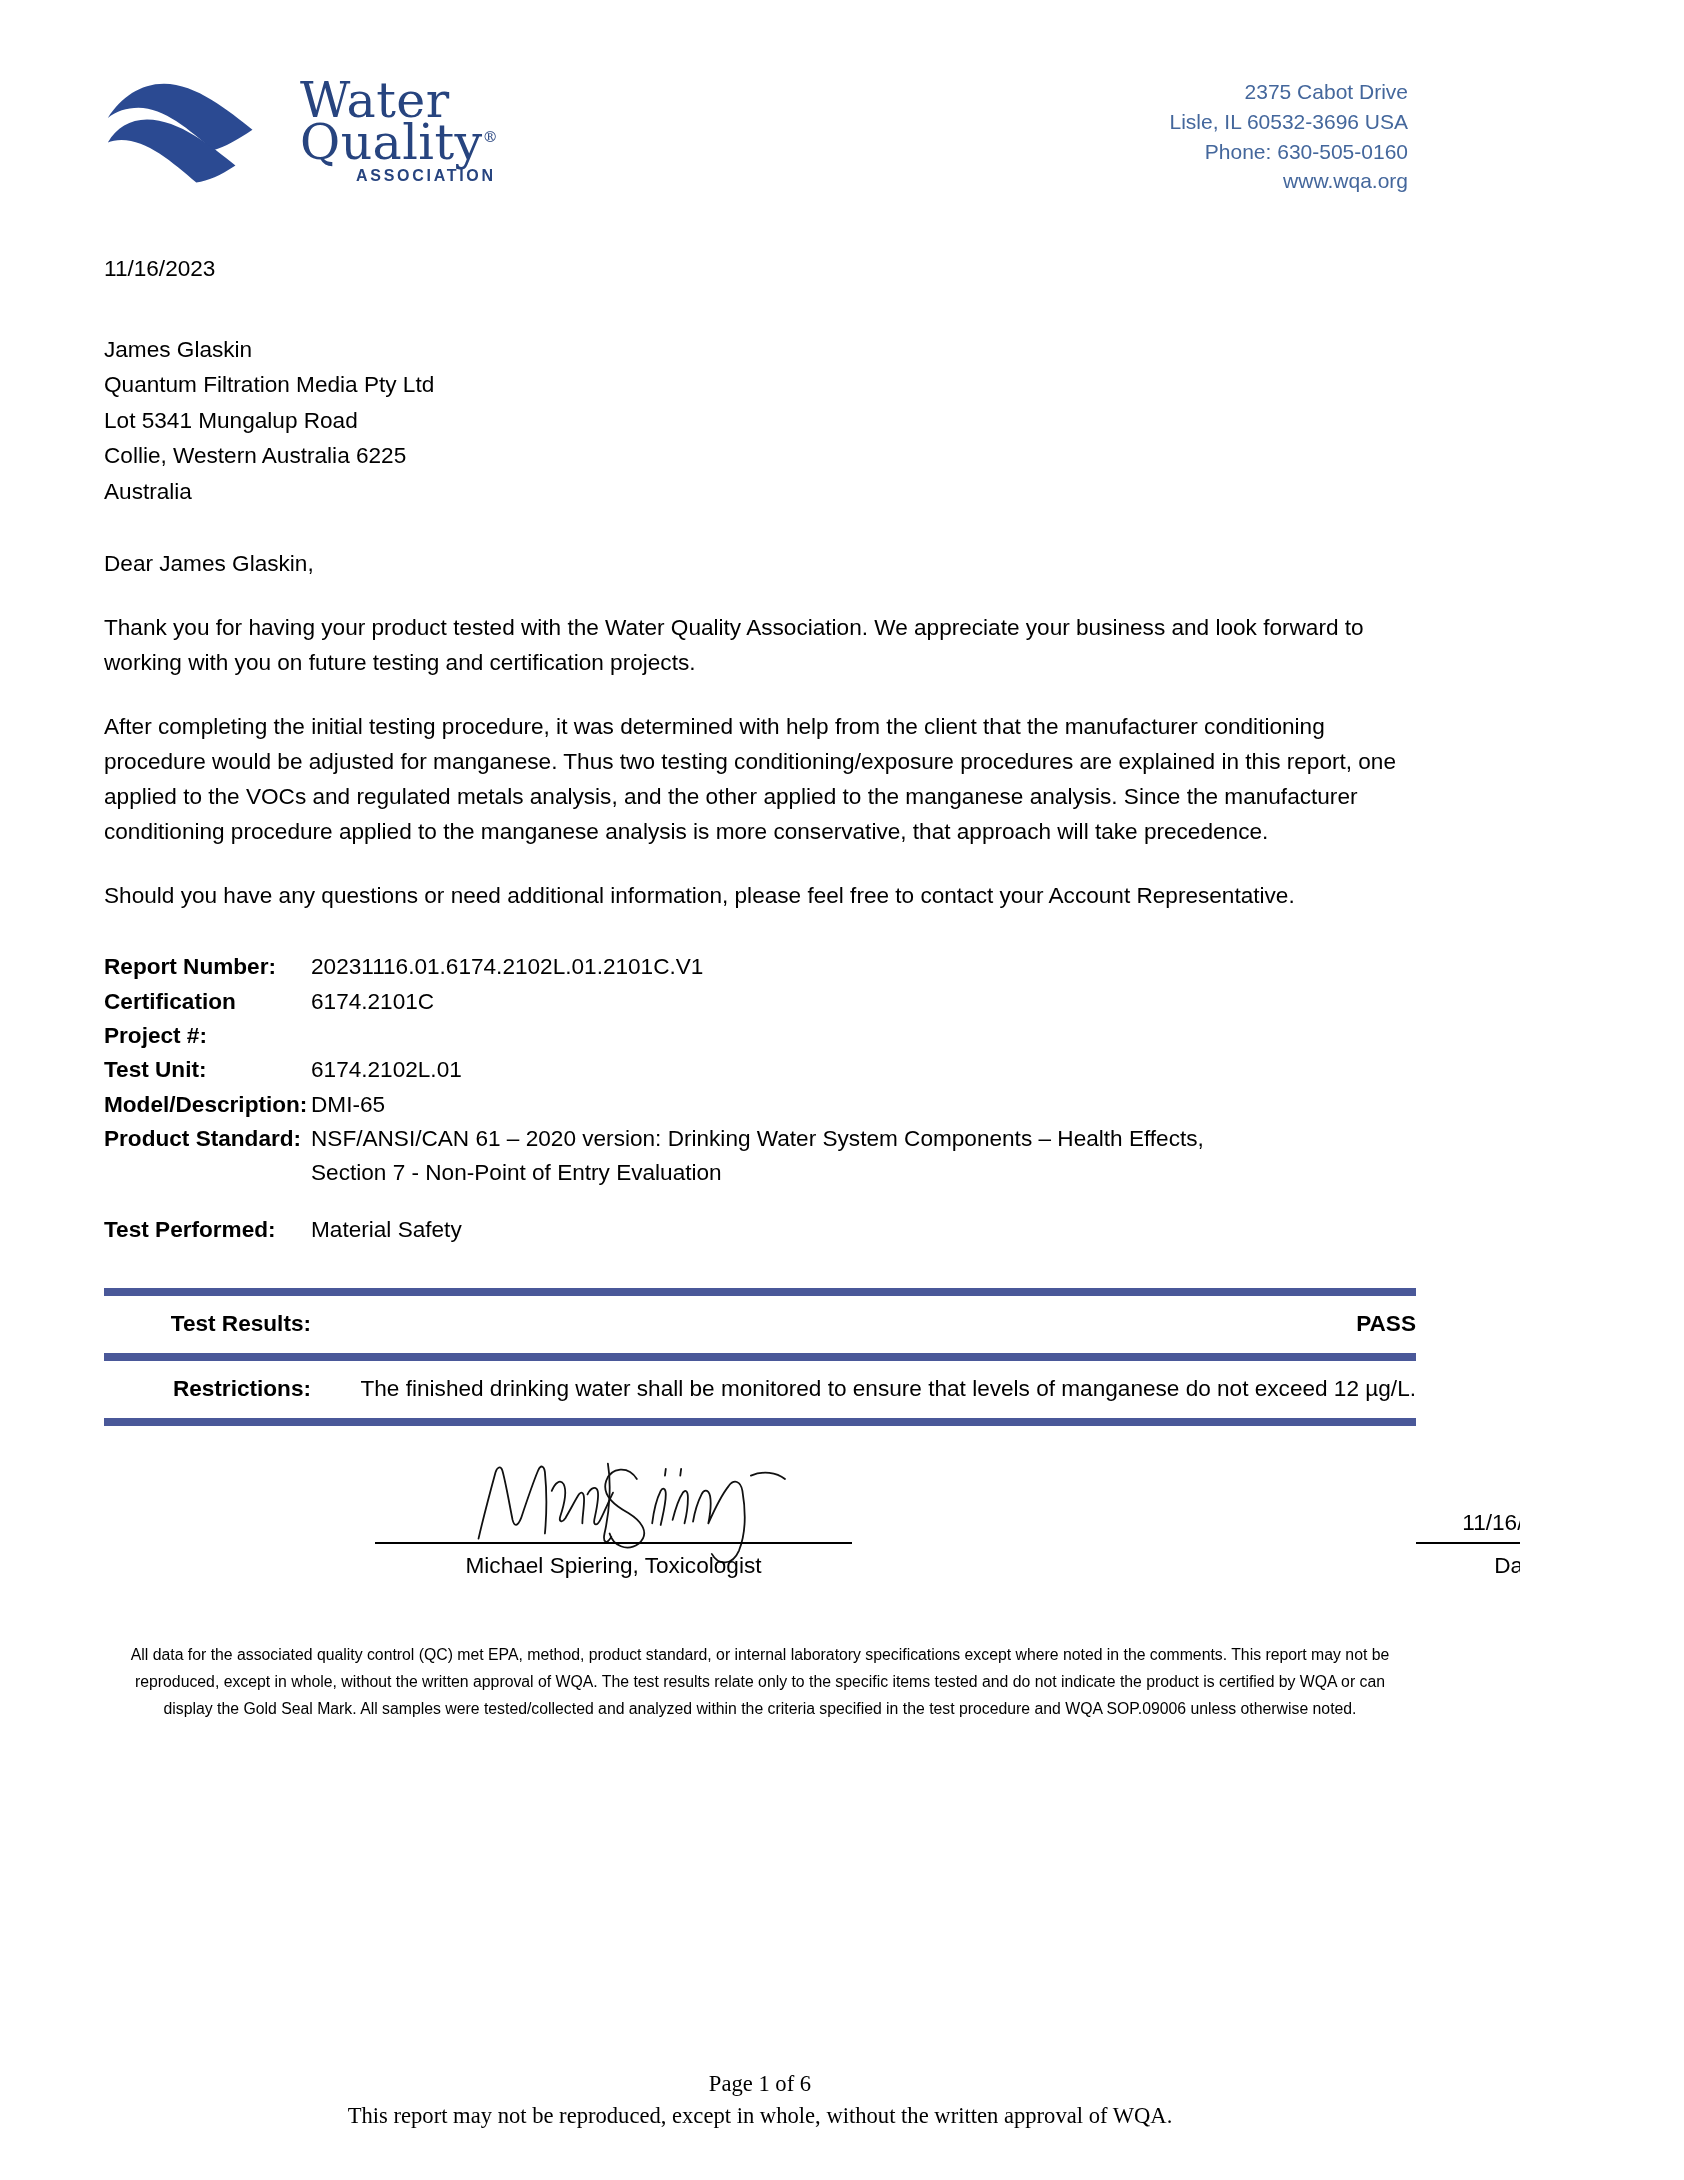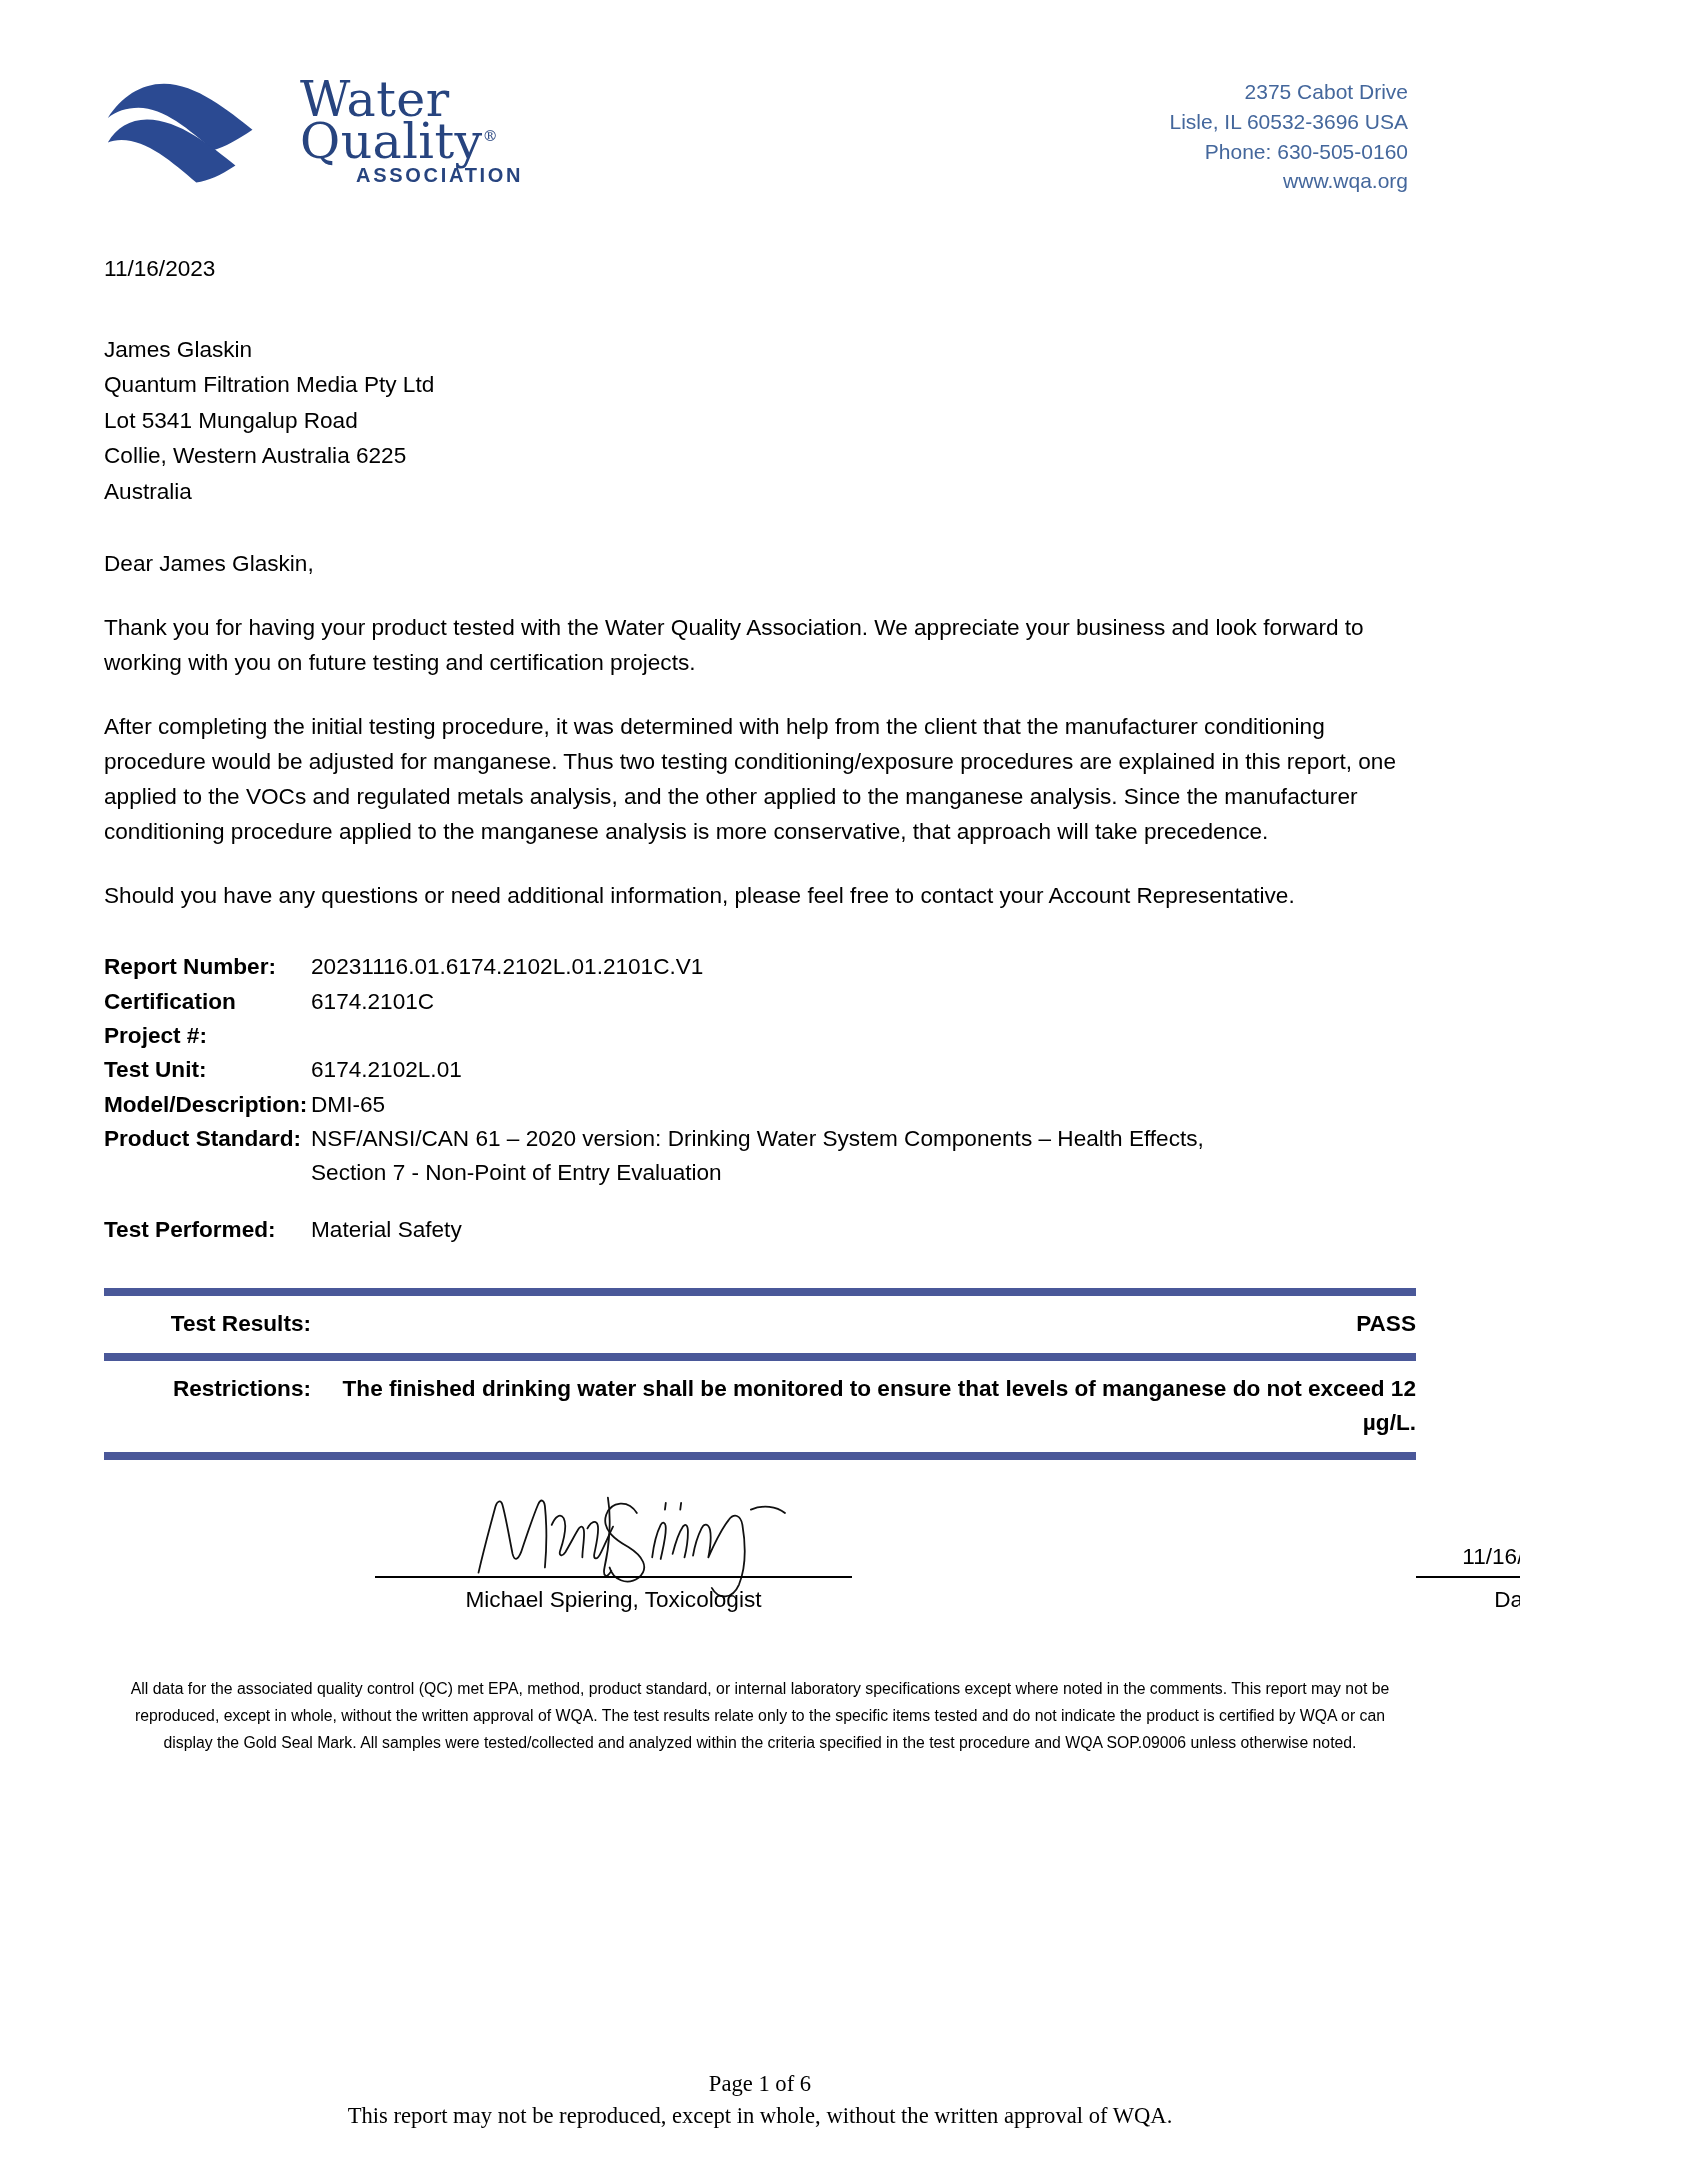--- a/index.html
+++ b/index.html
@@ -52,21 +52,21 @@
     display: block;
   }
   .logo-word-2 { position: relative; }
   .logo-reg {
     font-size: 15.3px;
     vertical-align: super;
   }
   .logo-sub {
     display: block;
     font-family: "Liberation Sans", sans-serif;
-    font-size: 20px;
+    font-size: 16px;
     font-weight: 700;
     letter-spacing: 2.7px;
     color: #27447f;
     margin-top: 4.3px;
     margin-left: 56px;
   }
 
   .contact {
     position: absolute;
     right: 112px;
@@ -139,21 +139,21 @@
     display: flex;
     align-items: flex-start;
     padding: 11px 0 12px 0;
     line-height: 1.52;
     text-align: right;
   }
   .result-label {
     flex: 0 0 207px;
     font-weight: 700;
   }
-  .result-value { flex: 1 1 auto; font-weight: bold; }
+  .result-value { flex: 1 1 auto; }
   .result-value.bold { font-weight: 700; }
 
   
   .sig-area {
     position: relative;
     margin-top: 31px;
     height: 128px;
   }
   .sig-img {
     position: absolute;

